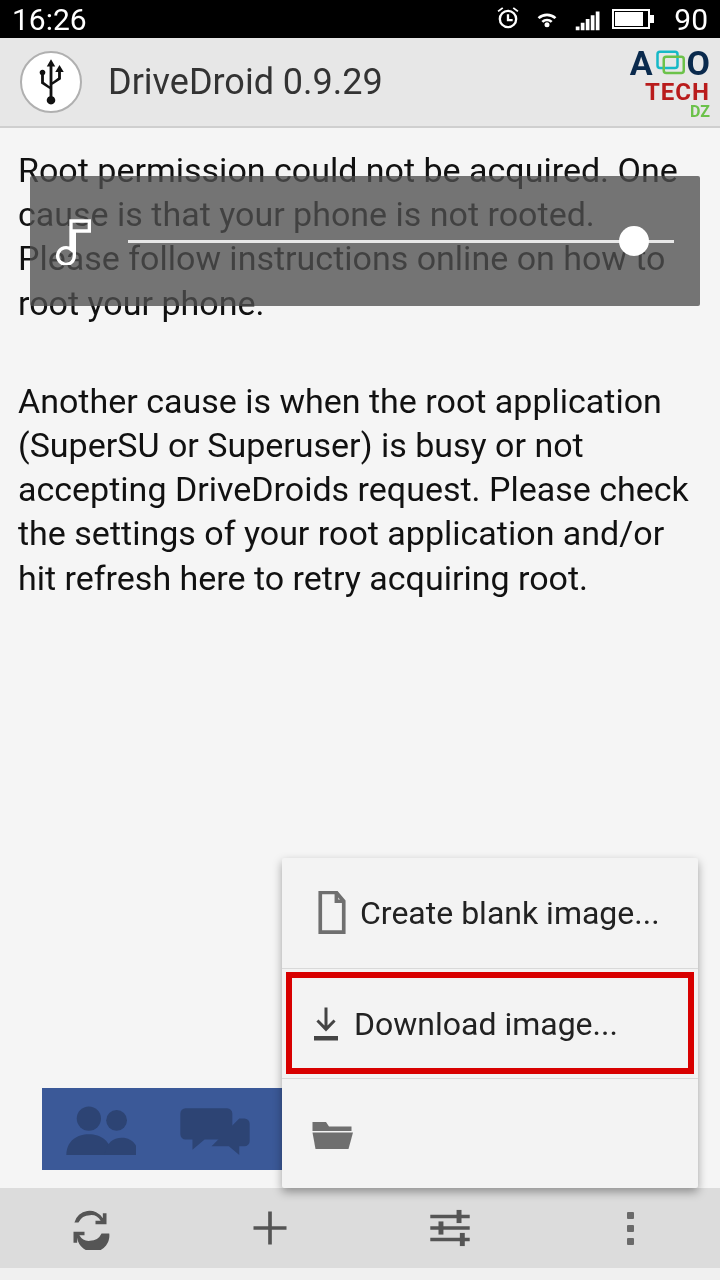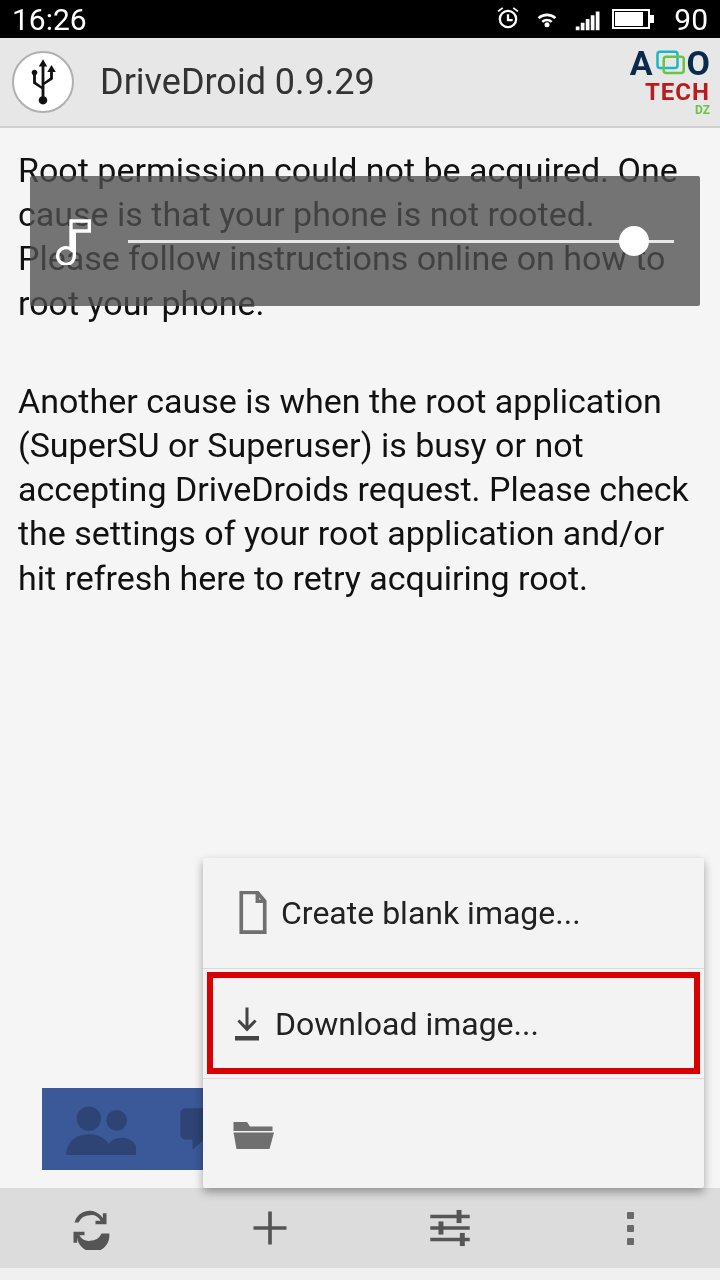--- a/index.html
+++ b/index.html
@@ -6,41 +6,41 @@
   html, body { width: 720px; height: 1280px; overflow: hidden; font-family: Roboto, Arial, sans-serif; background: #f0f0f0; }
   
   
   .status-bar { height: 38px; background: #000; color: #fff; display: flex; align-items: center; padding: 0 12px; font-size: 30px; }
   .status-bar .time { flex: 1; }
   .status-bar .indicators { display: flex; align-items: center; gap: 10px; }
   .status-bar svg { fill: #fff; }
   .battery-level { font-size: 30px; margin-left: 8px; }
 
   
-  .app-bar { height: 90px; background: #e7e7e7; display: flex; align-items: center; padding: 0 12px; border-bottom: 2px solid #cfcfcf; position: relative; }
+  .app-bar { height: 90px; background: #e7e7e7; display: flex; align-items: center; padding: 0 20px; border-bottom: 2px solid #cfcfcf; position: relative; }
   .usb-circle { width: 62px; height: 62px; border-radius: 50%; background: #fff; border: 2px solid #b0b0b0; display: flex; align-items: center; justify-content: center; margin-right: 26px; }
   .app-title { font-size: 36px; color: #333; }
   .brand { position: absolute; right: 10px; top: 8px; text-align: right; line-height: 1; }
 
   
   .content { position: relative; height: 1060px; background: #f5f5f5; }
   .msg { padding: 20px 18px 0 18px; font-size: 34px; line-height: 1.3; color: #111; }
   .msg p + p { margin-top: 54px; }
 
   
   .vol-overlay { position: absolute; left: 30px; top: 48px; width: 670px; height: 130px; background: rgba(80,80,80,0.78); display: flex; align-items: center; padding: 0 26px; border-radius: 2px; }
   .vol-overlay .track { flex: 1; height: 3px; background: #e8e8e8; margin-left: 32px; position: relative; }
   .vol-overlay .thumb { position: absolute; right: 40px; top: 50%; transform: translate(50%, -50%); width: 30px; height: 30px; border-radius: 50%; background: #fff; }
 
   
   .fb-strip { position: absolute; left: 42px; right: 42px; bottom: 18px; height: 82px; background: #3b5998; display: flex; align-items: center; gap: 44px; padding-left: 24px; }
   .fb-strip svg { fill: #2d4474; }
 
   
-  .popup { position: absolute; right: 16px; bottom: 0px; width: 501px; background: #f3f3f3; box-shadow: 0 4px 10px rgba(0,0,0,.35); border-radius: 2px; }
+  .popup { position: absolute; right: 22px; bottom: 0px; width: 416px; background: #f3f3f3; box-shadow: 0 4px 10px rgba(0,0,0,.35); border-radius: 2px; }
   .popup .item { height: 110px; display: flex; align-items: center; padding: 0 22px; font-size: 32px; color: #222; border-top: 1px solid #d9d9d9; }
   .popup .item:first-child { border-top: none; }
   .popup .item .ico { width: 56px; display: flex; justify-content: center; }
   .popup .item.highlight { outline: 6px solid #d80000; outline-offset: -10px; padding-left: 16px; }
 
   
   .bottom-nav { height: 80px; background: #dcdcdc; display: flex; }
   .bottom-nav .nav-btn { flex: 1; display: flex; align-items: center; justify-content: center; }
   .bottom-nav svg { fill: #555; }
   .dots { display: flex; flex-direction: column; gap: 6px; }
@@ -80,21 +80,21 @@
   <div class="brand">
     <div style="font-size:34px;font-weight:700;display:flex;align-items:center;gap:2px;">
       <span style="color:#0a2a4d;">A</span>
       <svg width="30" height="30" viewBox="0 0 24 24">
           <rect x="2" y="3" width="16" height="13" rx="2" fill="none" stroke="#17b9c7" stroke-width="2"></rect>
           <rect x="7" y="7" width="16" height="13" rx="2" fill="none" stroke="#6cc24a" stroke-width="2"></rect>
         </svg>
       <span style="color:#0a2a4d;">O</span>
     </div>
     <div style="color:#b91c1c;font-size:24px;font-weight:700;letter-spacing:1px;">TECH</div>
-    <div style="color:#6cc24a;font-size:12px;font-weight:700;text-align:right;">DZ</div>
+    <div style="color:#6cc24a;font-size:16px;font-weight:700;text-align:right;">DZ</div>
   </div>
 </div>
 
 <div class="content">
 
   <div class="msg">
     <p>Root permission could not be acquired. One cause is that your phone is not rooted. Please follow instructions online on how to root your phone.</p>
     <p>Another cause is when the root application (SuperSU or Superuser) is busy or not accepting DriveDroids request. Please check the settings of your root application and/or hit refresh here to retry acquiring root.</p>
   </div>
 

